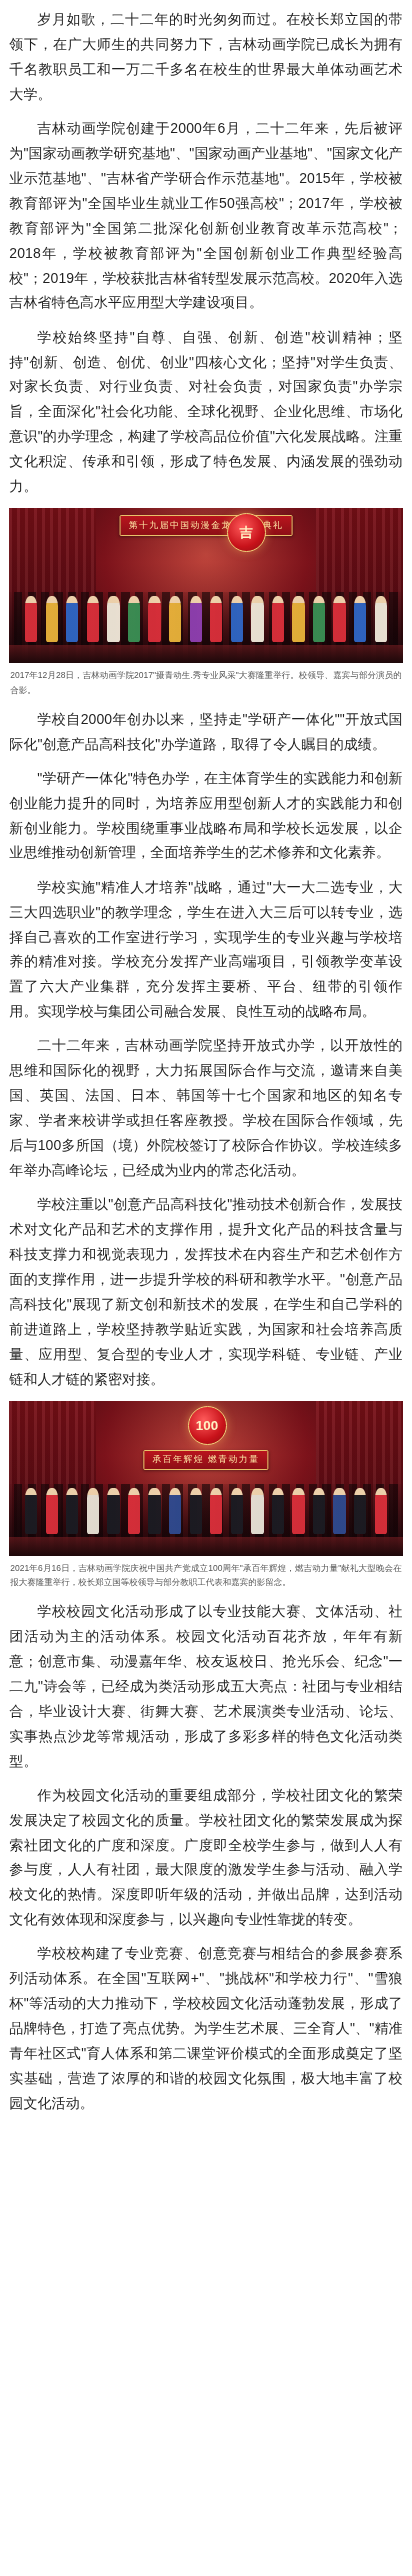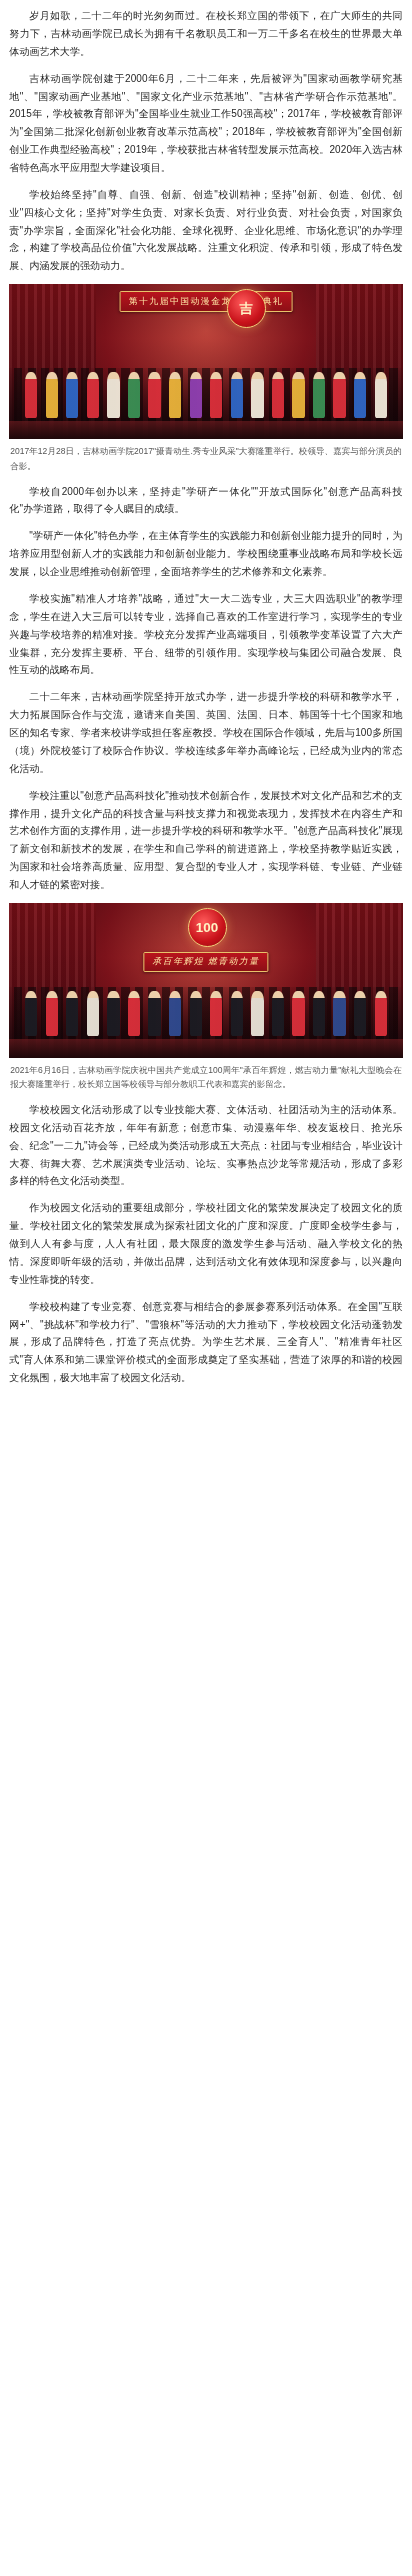--- a/index.html
+++ b/index.html
@@ -11,21 +11,21 @@
     width: 412px;
     font-family: "Liberation Sans", "DejaVu Sans", sans-serif;
     color: #222222;
   }
   .page {
     width: 412px;
     box-sizing: border-box;
     padding: 7.2px 9.3px 12.4px 9.3px;
   }
   p.para {
-    font-size: 10px;
+    font-size: 14px;
     line-height: 1.78;
     margin: 0 0 9.3px 0;
     text-align: justify;
     text-justify: inter-ideograph;
     text-indent: 2em;
     color: #1f1f1f;
     letter-spacing: 0.1px;
   }
   p.para:last-child { margin-bottom: 0; }
 
@@ -168,30 +168,30 @@
         <div class="person" style="--c:#efe7d8"></div>
       </div>
       <div class="floor"></div>
     </div>
     <div class="caption">2017年12月28日，吉林动画学院2017"摄青动生.秀专业风采"大赛隆重举行。校领导、嘉宾与部分演员的合影。</div>
   </div>
 
   <p class="para">学校自2000年创办以来，坚持走"学研产一体化""开放式国际化"创意产品高科技化"办学道路，取得了令人瞩目的成绩。</p>
   <p class="para">"学研产一体化"特色办学，在主体育学生的实践能力和创新创业能力提升的同时，为培养应用型创新人才的实践能力和创新创业能力。学校围绕重事业战略布局和学校长远发展，以企业思维推动创新管理，全面培养学生的艺术修养和文化素养。</p>
   <p class="para">学校实施"精准人才培养"战略，通过"大一大二选专业，大三大四选职业"的教学理念，学生在进入大三后可以转专业，选择自己喜欢的工作室进行学习，实现学生的专业兴趣与学校培养的精准对接。学校充分发挥产业高端项目，引领教学变革设置了六大产业集群，充分发挥主要桥、平台、纽带的引领作用。实现学校与集团公司融合发展、良性互动的战略布局。</p>
-  <p class="para">二十二年来，吉林动画学院坚持开放式办学，进一步提升学校的科研和教学水平，大力拓展国际合作与交流，邀请来自美国、英国、法国、日本、韩国等十七个国家和地区的知名专家、学者来校讲学或担任客座教授。学校在国际合作领域，先后与100多所国（境）外院校签订了校际合作协议。学校连续多年举办高峰论坛，已经成为业内的常态化活动。</p>
+  <p class="para">二十二年来，吉林动画学院坚持开放式办学，以开放性的思维和国际化的视野，大力拓展国际合作与交流，邀请来自美国、英国、法国、日本、韩国等十七个国家和地区的知名专家、学者来校讲学或担任客座教授。学校在国际合作领域，先后与100多所国（境）外院校签订了校际合作协议。学校连续多年举办高峰论坛，已经成为业内的常态化活动。</p>
   <p class="para">学校注重以"创意产品高科技化"推动技术创新合作，发展技术对文化产品和艺术的支撑作用，提升文化产品的科技含量与科技支撑力和视觉表现力，发挥技术在内容生产和艺术创作方面的支撑作用，进一步提升学校的科研和教学水平。"创意产品高科技化"展现了新文创和新技术的发展，在学生和自己学科的前进道路上，学校坚持教学贴近实践，为国家和社会培养高质量、应用型、复合型的专业人才，实现学科链、专业链、产业链和人才链的紧密对接。</p>
 
   <div class="figure">
     <div class="photo">
       <div class="stage-bg"></div>
       <div class="curtain-left"></div>
       <div class="curtain-right"></div>
       <div class="logo-badge" style="margin-left:-18.5px;">100</div>
-      <div class="banner" style="top:49px;font-style:italic;">承百年辉煌 燃青动力量</div>
+      <div class="banner" style="top:49px;">承百年辉煌 燃青动力量</div>
       <div class="crowd"></div>
       <div class="row-people">
         <div class="person" style="--c:#1b1b22"></div>
         <div class="person" style="--c:#d92f3a"></div>
         <div class="person" style="--c:#1b1b22"></div>
         <div class="person" style="--c:#e8e2d6"></div>
         <div class="person" style="--c:#1b1b22"></div>
         <div class="person" style="--c:#d92f3a"></div>
         <div class="person" style="--c:#1b1b22"></div>
         <div class="person" style="--c:#2f4a8f"></div>

